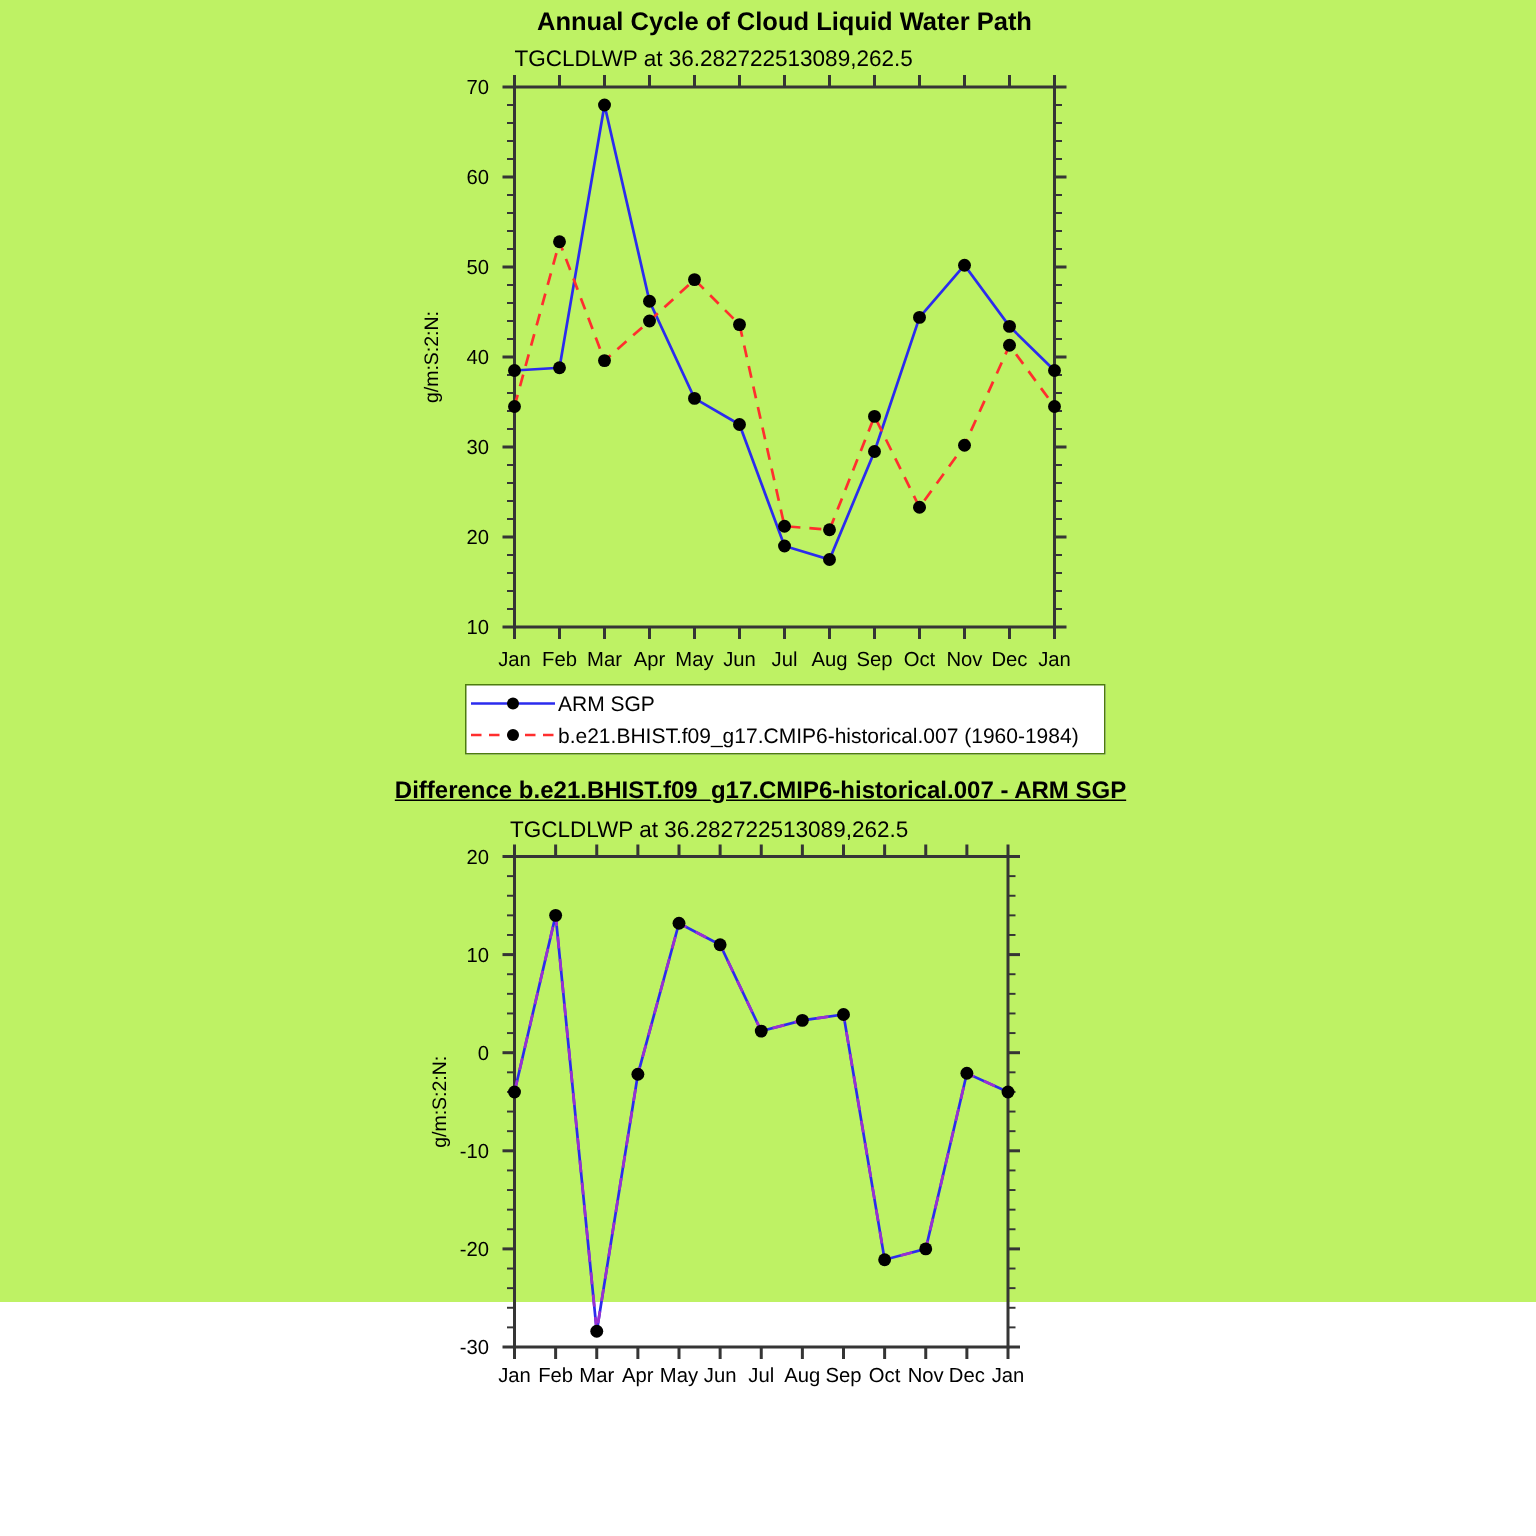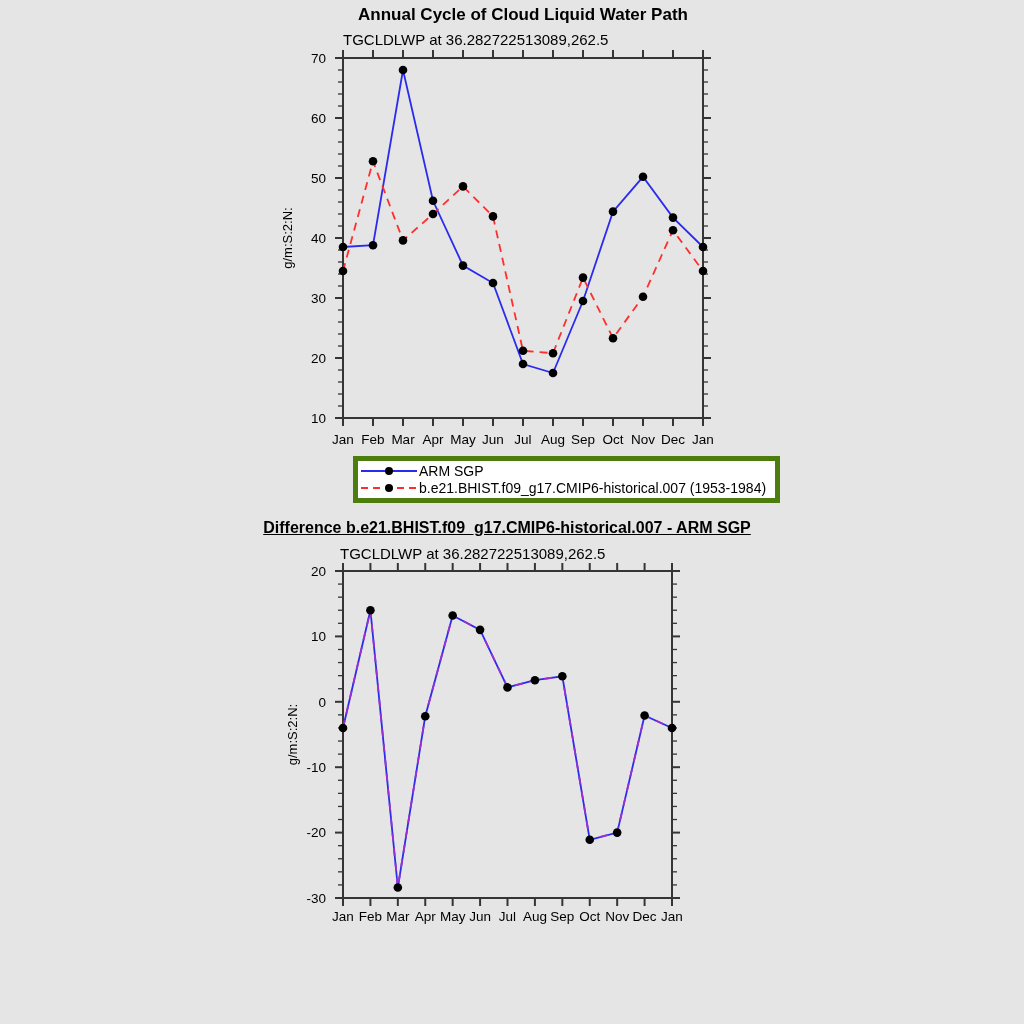--- a/index.html
+++ b/index.html
@@ -1,28 +1,28 @@
 <!DOCTYPE html>
 <html><head>
 <meta charset="utf-8">
 <style>
   html,body{margin:0;padding:0;background:#ffffff;}
   body{width:1024px;height:1024px;overflow:hidden;
        font-family:"Liberation Sans","DejaVu Sans",sans-serif;color:#000;}
-  #canvas{position:relative;width:1024px;height:1024px;background:#e5e5e5;}
+  #canvas{position:relative;width:1024px;height:868px;background:#bef264;}
   .plot-svg{position:absolute;left:0;top:0;width:1024px;height:1024px;pointer-events:none;}
   .chart-title{position:absolute;font-weight:bold;text-align:center;white-space:nowrap;}
   #t1-title{left:273px;top:5px;width:500px;font-size:17px;}
   #t2-title{left:157px;top:519px;width:700px;font-size:16px;text-decoration:underline;}
   .chart-subtitle{position:absolute;font-size:15px;white-space:nowrap;}
   #t1-subtitle{left:343px;top:31px;}
   #t2-subtitle{left:340px;top:545px;}
   #legend{position:absolute;left:310px;top:456px;width:427px;height:47px;
-          border:5px solid #4d7c0f;background:#fff;display:flex;flex-direction:column;
-          justify-content:space-evenly;padding:1px 0;box-sizing:border-box;margin-left:43px;}
+          border:1px solid #4d7c0f;background:#fff;display:flex;flex-direction:column;
+          justify-content:space-evenly;padding:1px 0;box-sizing:border-box;}
   .legend-row{display:flex;align-items:center;height:20px;}
   .legend-sample{flex:0 0 58px;height:12px;margin-left:2px;}
   .legend-label{font-size:14px;white-space:nowrap;margin-left:1px;}
   svg text{font-family:"Liberation Sans","DejaVu Sans",sans-serif;fill:#000;}
 </style>
 </head>
 <body>
 
 <div id="canvas">
 
@@ -176,21 +176,21 @@
         <line x1="1" y1="6" x2="57" y2="6" stroke-width="1.8" stroke="#2b2bee"></line>
         <circle cx="29" cy="6" r="4" fill="#000"></circle>
       </svg>
       <span class="legend-label">ARM SGP</span>
     </div>
     <div class="legend-row">
       <svg class="legend-sample" viewBox="0 0 58 12">
         <line x1="1" y1="6" x2="57" y2="6" stroke-width="1.8" stroke-dasharray="7,5" stroke="#ff2e2e"></line>
         <circle cx="29" cy="6" r="4" fill="#000"></circle>
       </svg>
-      <span class="legend-label">b.e21.BHIST.f09_g17.CMIP6-historical.007 (1953-1984)</span>
+      <span class="legend-label">b.e21.BHIST.f09_g17.CMIP6-historical.007 (1960-1984)</span>
     </div>
   </div>
 
   <div id="t2-title" class="chart-title">Difference b.e21.BHIST.f09_g17.CMIP6-historical.007 - ARM SGP</div>
   <div id="t2-subtitle" class="chart-subtitle">TGCLDLWP at 36.282722513089,262.5</div>
 
   <svg id="plot1" class="plot-svg">
       <rect x="343" y="571" width="329" height="327" fill="none" stroke="#353535" stroke-width="2"></rect>
       <line x1="335" y1="898" x2="343" y2="898" stroke="#353535" stroke-width="2"></line>
       <line x1="672" y1="898" x2="680" y2="898" stroke="#353535" stroke-width="2"></line>

